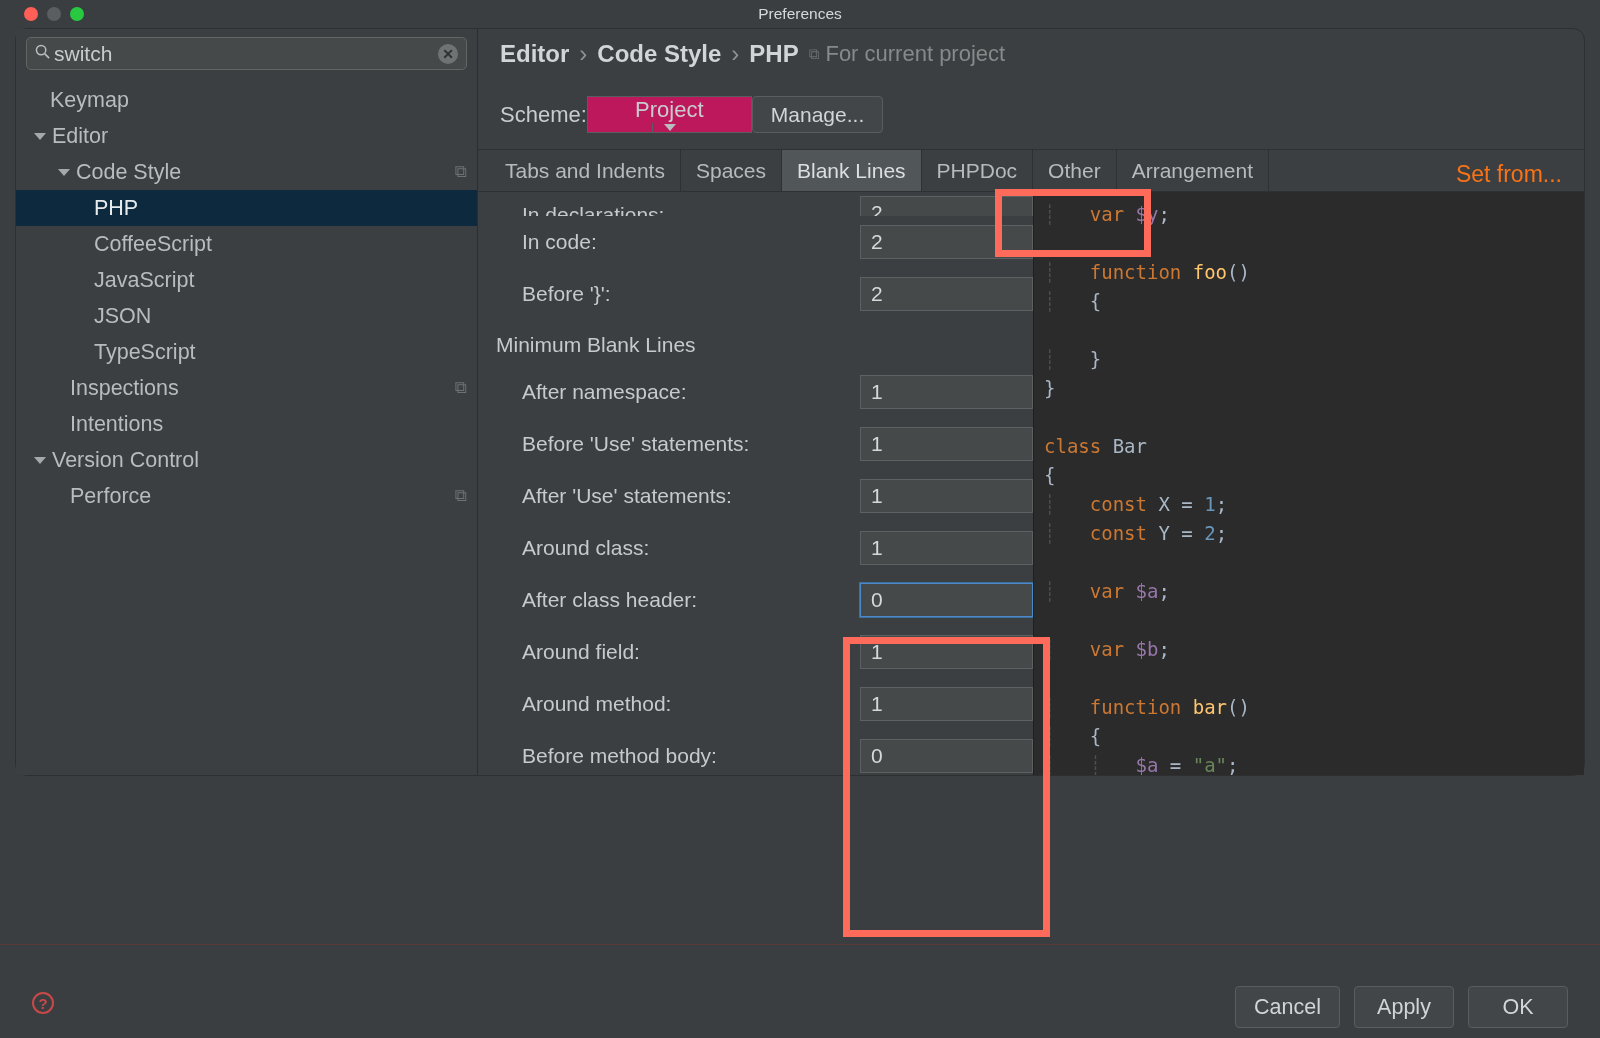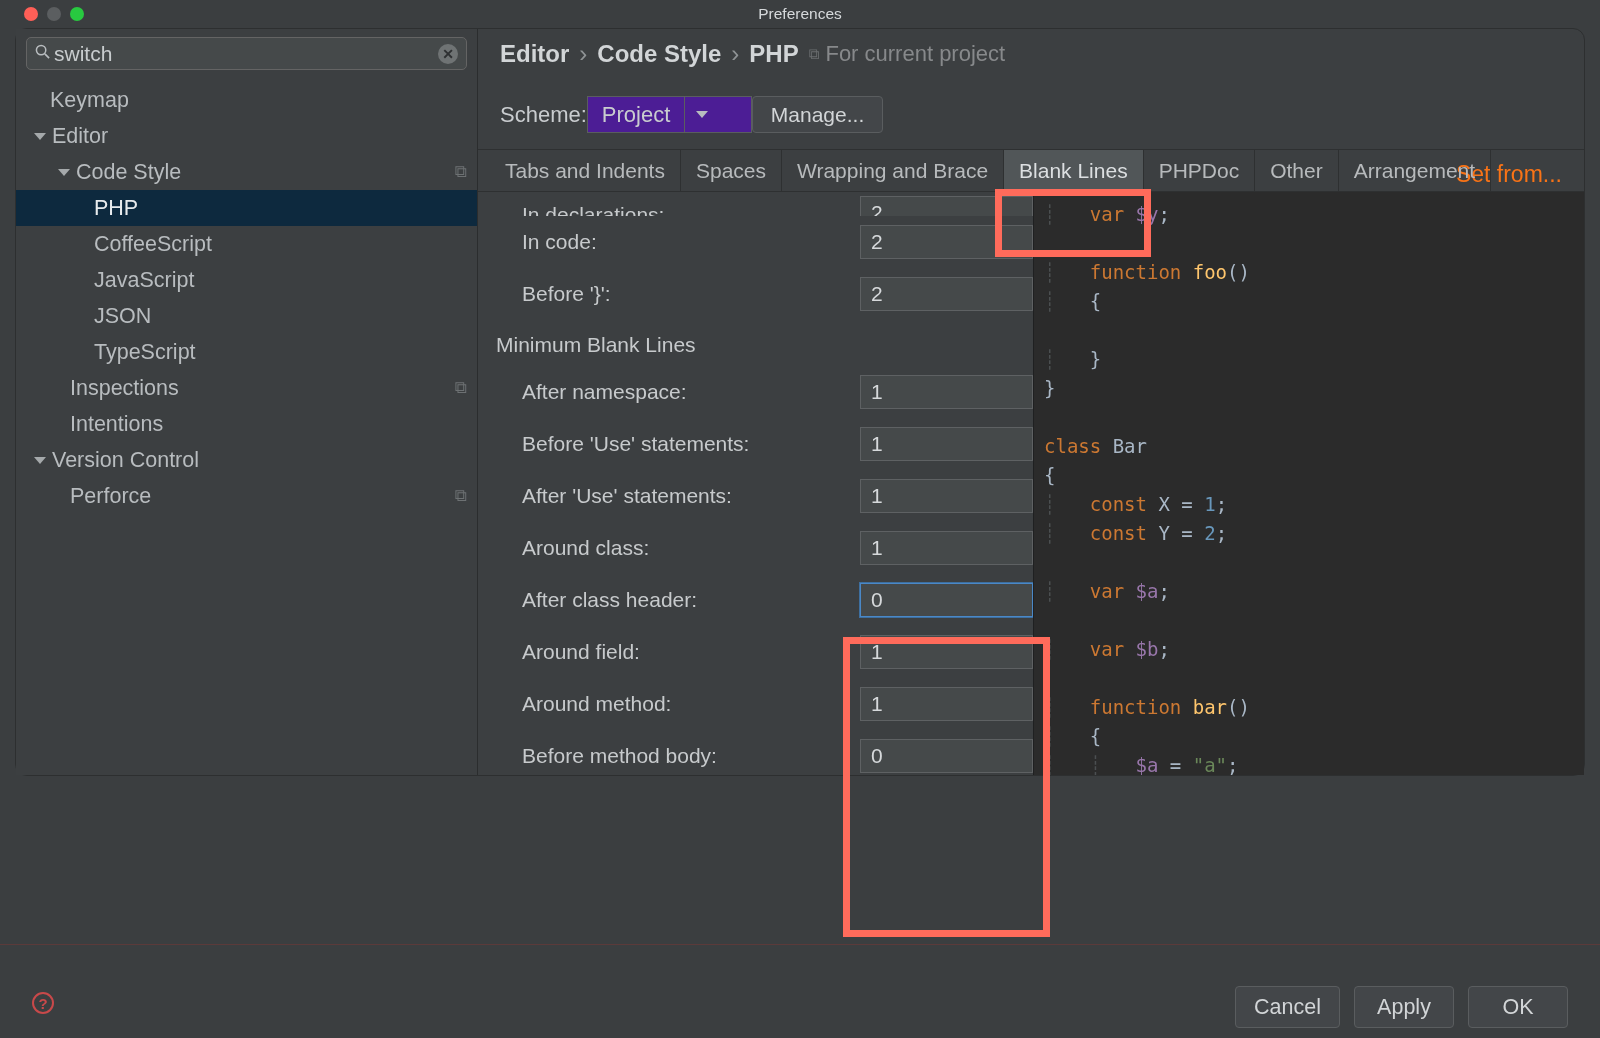--- a/index.html
+++ b/index.html
@@ -112,23 +112,24 @@
 .bc-icon { font-size: 15px; color: #6a6d6f; }
 .scheme-row {
   display: flex; align-items: center; 
   padding: 22px 22px 0 22px;
   font-size: 22px;
 }
 .scheme-label { color: #c9cccf; }
 .scheme-select {
   display: flex; align-items: center;
   border: 1px solid #5a5d5f;
-  background: #4c1d95;
+  background: #be185d;
   height: 37px;
   min-width: 165px;
+  flex-direction: column;
 }
 .scheme-value {
   padding: 0 14px;
   color: #c9cccf;
 }
 .scheme-btn {
   width: 34px; height: 100%;
   border-left: 1px solid #5a5d5f;
   display: flex; align-items: center; justify-content: center;
 }
@@ -354,21 +355,20 @@
             </span>
         </div>
         <div class="manage-btn">Manage...</div>
       </div>
 
       <div class="setfrom">Set from...</div>
 
       <div class="tabs" id="tabs">
           <div class="tab">Tabs and Indents</div>
           <div class="tab">Spaces</div>
-          <div class="tab">Wrapping and Brace</div>
           <div class="tab active">Blank Lines</div>
           <div class="tab">PHPDoc</div>
           <div class="tab">Other</div>
           <div class="tab">Arrangement</div>
         </div>
 
       <div class="content-split">
         <div class="settings-col" id="settings-col">
             <div class="setting-row" style="height: 24px; overflow: hidden; align-items: flex-end;">
               <div class="setting-label" style="transform: translateY(14px);">In declarations:</div>

